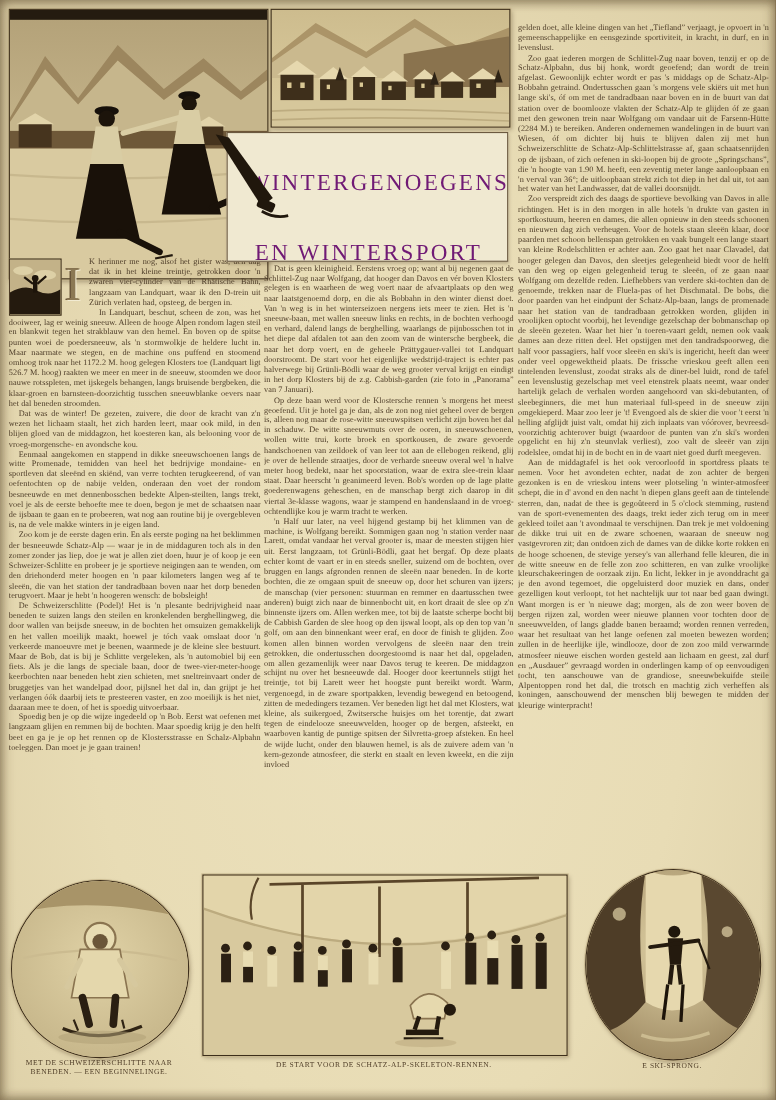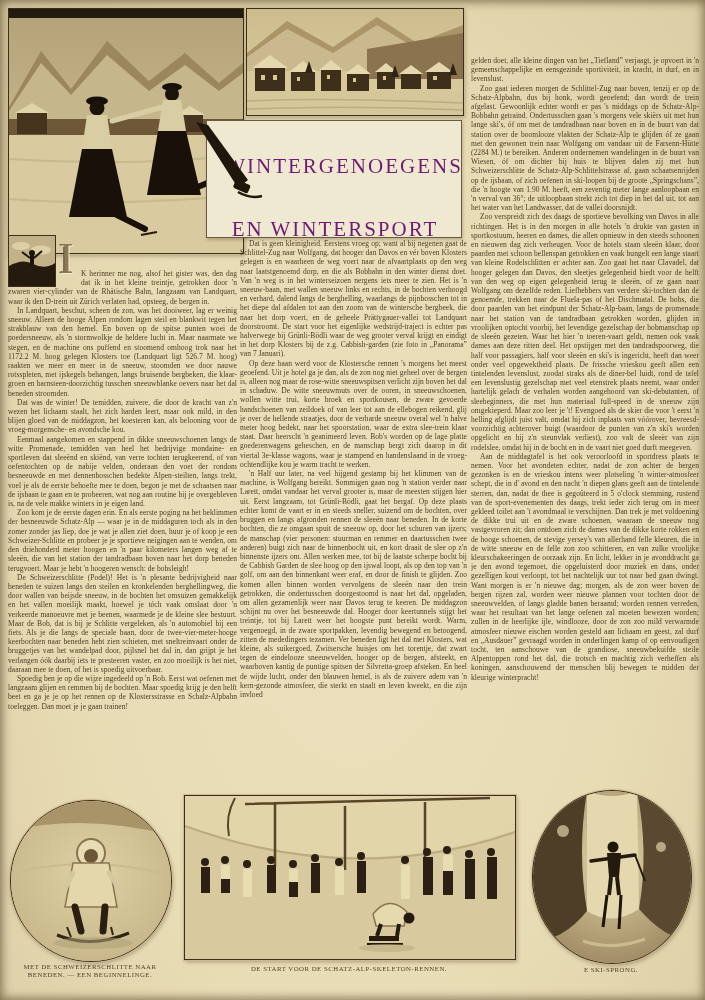--- a/index.html
+++ b/index.html
@@ -19,21 +19,21 @@
   .t1{align-self:center;padding-left:18px;}
   .t2{align-self:center;}
   .t3row{display:flex;align-items:flex-end;gap:12px;padding-left:2px;}
   .t3{word-spacing:10px;}
   .byline{font-size:8px;letter-spacing:1.4px;line-height:9.5px;color:#6e5a3c;padding-bottom:4px;border-left:1px dotted #8a7450;padding-left:7px;}
   
   .leg{position:absolute;left:190px;top:122px;width:76px;height:84px;z-index:5;pointer-events:none;}
   
   .col{position:absolute;text-align:justify;font-size:7.5px;line-height:9.2px;letter-spacing:.05px;overflow:hidden;z-index:2;}
   .col p{margin:0;text-indent:9px;}
-  .col p.noindent{text-indent:0;margin-top:36px;}
+  .col p.noindent{text-indent:0;}
   .col-left{left:8px;top:233px;width:229px;height:558px;}
   .col-mid{left:240px;top:239px;width:227px;height:540px;}
   .col-right{left:471px;top:20px;width:228px;height:769px;}
   
   .dropblock{float:left;width:68px;height:50px;margin:2px 5px 2px 0;display:flex;align-items:stretch;gap:3px;}
   .dropblock svg{width:46px;height:50px;border:1px solid #3d2e1b;background:#c9b98e;}
   .initial{font-size:44px;line-height:48px;color:#8b7854;text-shadow:1px 1px 0 #f2ebd2,-1px 0 0 #5f4c32;font-family:"Liberation Serif",serif;}
   
   .caption{position:absolute;font-size:6.8px;letter-spacing:.5px;line-height:8.2px;text-align:center;color:#53412b;z-index:2;}
 </style>
@@ -147,21 +147,21 @@
         <ellipse cx="32" cy="14" rx="10" ry="4.5" fill="#ddd0a6"></ellipse>
         <path d="M0,30 Q14,22 24,28 Q36,34 46,27 L46,50 L0,50 Z" fill="#241a0e"></path>
         <circle cx="23" cy="17" r="3" fill="#1d140a"></circle>
         <rect x="21" y="19" width="4" height="11" fill="#1d140a"></rect>
         <path d="M21,22 L13,16 M25,22 L33,15" stroke="#1d140a" stroke-width="2"></path>
       </svg>
       <span class="initial">I</span>
     </div>
     <p class="noindent">K herinner me nog, alsof het gister was, den dag dat ik in het kleine treintje, getrokken door 'n zwaren vier-cylinder van de Rhätische Bahn, langzaam van Landquart, waar ik den D-trein uit Zürich verlaten had, opsteeg, de bergen in.</p>
     <p>In Landquart, beschut, scheen de zon, was het dooiweer, lag er weinig sneeuw. Alleen de hooge Alpen rondom lagen steil en blankwit tegen het strakblauw van den hemel. En boven op de spitse punten woei de poedersneeuw, als 'n stormwolkje de heldere lucht in. Maar naarmate we stegen, en de machine ons puffend en stoomend omhoog trok naar het 1172.2 M. hoog gelegen Klosters toe (Landquart ligt 526.7 M. hoog) raakten we meer en meer in de sneeuw, stoomden we door nauwe rotsspleten, met ijskegels behangen, langs bruisende bergbeken, die klaar-groen en barnsteen-doorzichtig tusschen sneeuwblanke oevers naar het dal beneden stroomden.</p>
-    <p>Dat was de winter! De temidden, zuivere, die door de kracht van z'n wezen het lichaam staalt, het zich harden leert, maar ook mild, in den blijen gloed van de middagzon, het koesteren kan, als belooning voor de vroeg-morgensche- en avondsche kou.</p>
+    <p>Dat was de winter! De gezeten, zuivere, die door de kracht van z'n wezen het lichaam staalt, het zich harden leert, maar ook mild, in den blijen gloed van de middagzon, het koesteren kan, als belooning voor de vroeg-morgensche- en avondsche kou.</p>
     <p>Eenmaal aangekomen en stappend in dikke sneeuwschoenen langs de witte Promenade, temidden van heel het bedrijvige mondaine- en sportleven dat sleeënd en skiënd, van verre tochten terugkeerend, of van oefentochten op de nabije velden, onderaan den voet der rondom besneeuwde en met dennenbosschen bedekte Alpen-steilten, langs trekt, voel je als de eerste behoefte mee te doen, begon je met de schaatsen naar de ijsbaan te gaan en te probeeren, wat nog aan routine bij je overgebleven is, na de vele makke winters in je eigen land.</p>
     <p>Zoo kom je de eerste dagen erin. En als eerste poging na het beklimmen der besneeuwde Schatz-Alp — waar je in de middaguren toch als in den zomer zonder jas liep, doe je wat je allen ziet doen, huur je of koop je een Schweizer-Schlitte en probeer je je sportieve neigingen aan te wenden, om den driehonderd meter hoogen en 'n paar kilometers langen weg af te sleeën, die van het station der tandradbaan boven naar het dorp beneden terugvoert. Maar je hebt 'n hoogeren wensch: de bobsleigh!</p>
     <p>De Schweizerschlitte (Podel)! Het is 'n plesante bedrijvigheid naar beneden te suizen langs den steilen en kronkelenden berghellingweg, die door wallen van beijsde sneeuw, in de bochten het omsuizen gemakkelijk en het vallen moeilijk maakt, hoewel je tóch vaak omslaat door 'n verkeerde manoeuvre met je beenen, waarmede je de kleine slee bestuurt. Maar de Bob, dat is bij je Schlitte vergeleken, als 'n automobiel bij een fiets. Als je die langs de speciale baan, door de twee-vier-meter-hooge keerbochten naar beneden hebt zien schieten, met sneltreinvaart onder de bruggetjes van het wandelpad door, pijlsnel het dal in, dan grijpt je het verlangen óók daarbij iets te presteeren vaster, en zoo moeilijk is het niet, daaraan mee te doen, of het is spoedig uitvoerbaar.</p>
     <p>Spoedig ben je op die wijze ingedeeld op 'n Bob. Eerst wat oefenen met langzaam glijen en remmen bij de bochten. Maar spoedig krijg je den helft beet en ga je je op het rennen op de Klostersstrasse en Schalz-Alpbahn toeleggen. Dan moet je je gaan trainen!</p>
   </div>
 
   <div class="col col-mid">
     <p>Dat is geen kleinigheid. Eerstens vroeg op; want al bij negenen gaat de Schlittel-Zug naar Wolfgang, dat hooger dan Davos en vér boven Klosters gelegen is en waarheen de weg voert naar de afvaartplaats op den weg naar laatstgenoemd dorp, en die als Bobbahn in den winter dienst doet. Van 'n weg is in het winterseizoen nergens iets meer te zien. Het is 'n sneeuw-baan, met wallen sneeuw links en rechts, in de bochten verhoogd en verhard, dalend langs de berghelling, waarlangs de pijnbosschen tot in het diepe dal afdalen tot aan den zoom van de wintersche bergbeek, die naar het dorp voert, en de geheele Prättygauer-vallei tot Landquart doorstroomt. De start voor het eigenlijke wedstrijd-traject is echter pas halverwege bij Grünli-Bödli waar de weg grooter verval krijgt en eindigt in het dorp Klosters bij de z.g. Cabbish-garden (zie foto in „Panorama” van 7 Januari).</p>
     <p>Op deze baan werd voor de Klostersche rennen 's morgens het meest geoefend. Uit je hotel ga je dan, als de zon nog niet geheel over de bergen is, alleen nog maar de rose-witte sneeuwspitsen verlicht zijn boven het dal in schaduw. De witte sneeuwmuts over de ooren, in sneeuwschoenen, wollen witte trui, korte broek en sportkousen, de zware gevoerde handschoenen van zeildoek of van leer tot aan de ellebogen reikend, glij je over de hellende straatjes, door de verharde sneeuw overal wel 'n halve meter hoog bedekt, naar het spoorstation, waar de extra slee-trein klaar staat. Daar heerscht 'n geanimeerd leven. Bob's worden op de lage platte goederenwagens geheschen, en de manschap bergt zich daarop in dit viertal 3e-klasse wagons, waar je stampend en handenslaand in de vroeg-ochtendlijke kou je warm tracht te werken.</p>
     <p>'n Half uur later, na veel hijgend gestamp bij het klimmen van de machine, is Wolfgang bereikt. Sommigen gaan nog 'n station verder naar Larett, omdat vandaar het verval grooter is, maar de meesten stijgen hier uit. Eerst langzaam, tot Grünli-Bödli, gaat het bergaf. Op deze plaats echter komt de vaart er in en steeds sneller, suizend om de bochten, over bruggen en langs afgronden rennen de sleeën naar beneden. In de korte bochten, die ze omgaan spuit de sneeuw op, door het schuren van ijzers; de manschap (vier personen: stuurman en remmer en daartusschen twee anderen) buigt zich naar de binnenbocht uit, en kort draait de slee op z'n binnenste ijzers om. Allen werken mee, tot bij de laatste scherpe bocht bij de Cabbish Garden de slee hoog op den ijswal loopt, als op den top van 'n golf, om aan den binnenkant weer eraf, en door de finish te glijden. Zoo komen allen binnen worden vervolgens de sleeën naar den trein getrokken, die ondertusschen doorgestoomd is naar het dal, opgeladen, om allen gezamenlijk weer naar Davos terug te keeren. De middagzon schijnt nu over het besneeuwde dal. Hooger door keertunnels stijgt het treintje, tot bij Larett weer het hoogste punt bereikt wordt. Warm, vergenoegd, in de zware sportpakken, levendig bewegend en betoogend, zitten de mededingers tezamen. Ver beneden ligt het dal met Klosters, wat kleine, als suikergoed, Zwitsersche huisjes om het torentje, dat zwart tegen de eindelooze sneeuwvelden, hooger op de bergen, afsteekt, en waarboven kantig de puntige spitsen der Silvretta-groep afsteken. En heel de wijde lucht, onder den blauwen hemel, is als de zuivere adem van 'n kern-gezonde atmosfeer, die sterkt en staalt en leven kweekt, en die zijn invloed</p>

